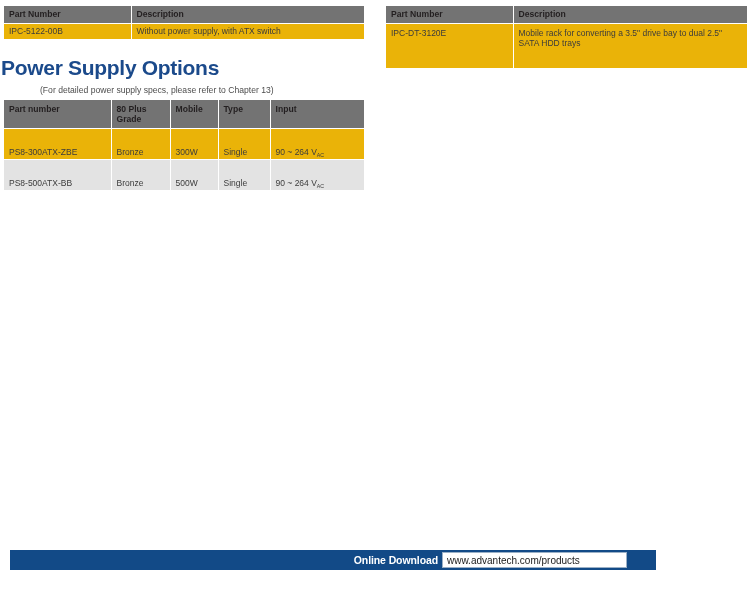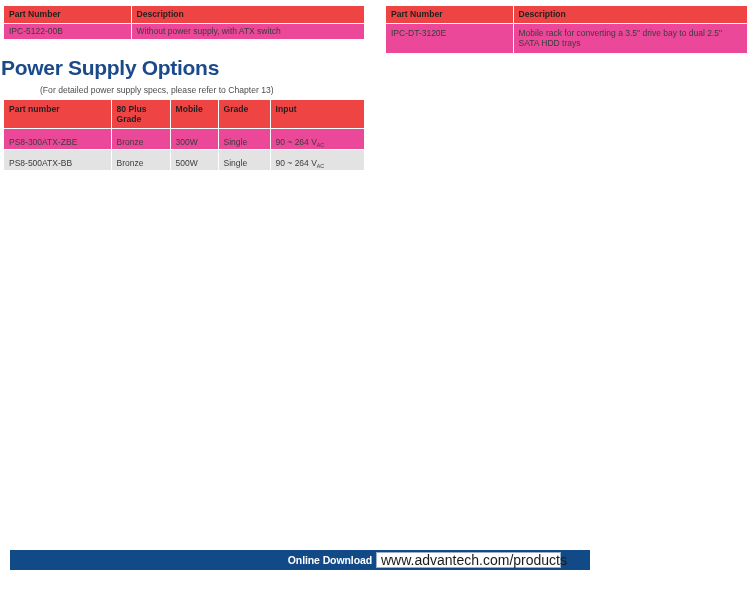--- a/index.html
+++ b/index.html
@@ -18,32 +18,32 @@
 
   
   .spec-table {
     position: absolute;
     border-collapse: collapse;
     table-layout: fixed;
     font-size: 8.5px;
     line-height: 1.18;
   }
   .spec-table th {
-    background: #ef4444;
+    background: #737373;
     color: #231f20;
     font-weight: bold;
     text-align: left;
     vertical-align: top;
     padding: 3px 5px 4px 5px;
     font-size: 8.6px;
     border-right: 1.5px solid #ffffff;
   }
   .spec-table th:last-child { border-right: none; margin-left: 7px; }
   .spec-table td {
-    background: #ec4899;
+    background: #eab308;
     color: #3b3b3b;
     text-align: left;
     vertical-align: top;
     padding: 2px 5px 3px 5px;
     border-right: 1.5px solid #ffffff;
     border-top: 1px solid #ffffff;
   }
   .spec-table td:last-child { border-right: none; }
   .spec-table tr.alt td { background: #e3e3e3; margin-top: 32px; }
 
@@ -64,21 +64,21 @@
 
   
   #table-accessory-left { left: 4px; top: 6px; width: 360px; }
   #table-accessory-left col.c1 { width: 127px; }
   #table-accessory-left col.c2 { width: 233px; }
 
   
   #table-accessory-right { left: 386px; top: 6px; width: 361px; }
   #table-accessory-right col.c1 { width: 127px; }
   #table-accessory-right col.c2 { width: 234px; }
-  #table-accessory-right td { padding-top: 4px; padding-bottom: 5px; }
+  #table-accessory-right td { padding-top: 4px; padding-bottom: 20px; }
 
   
   #section-heading {
     position: absolute;
     left: 1px;
     top: 56px;
     margin: 0;
     font-family: "Liberation Sans Narrow", "Liberation Sans", sans-serif;
     font-weight: bold;
     font-size: 21px;
@@ -97,36 +97,36 @@
   }
 
   
   #table-power-supply { left: 4px; top: 100px; width: 360px; }
   #table-power-supply col.c1 { width: 107px; }
   #table-power-supply col.c2 { width: 59px; }
   #table-power-supply col.c3 { width: 48px; }
   #table-power-supply col.c4 { width: 52px; }
   #table-power-supply col.c5 { width: 94px; }
   #table-power-supply th { height: 18px; padding-top: 4px; }
-  #table-power-supply td { padding-top: 8px; padding-bottom: 2px; }
+  #table-power-supply td { padding-top: 18px; padding-bottom: 2px; }
 
   sub {
     font-size: 0.62em;
     vertical-align: baseline;
     position: relative;
     top: 2px;
     letter-spacing: -0.2px;
   }
 
   
   #footer-bar {
     position: absolute;
     left: 10px;
     top: 550px;
-    width: 580px;
+    width: 646px;
     height: 20px;
     background: #124a87;
     display: flex;
     align-items: center;
     justify-content: flex-end;
   }
   #footer-download-label {
     color: #ffffff;
     font-family: "Liberation Sans Narrow", "Liberation Sans", sans-serif;
     font-weight: bold;
@@ -141,21 +141,21 @@
     background: #ffffff;
     border: 1px solid #9bb0c6;
     margin-right: 29px;
     display: flex;
     align-items: center;
     padding-left: 4px;
     box-sizing: border-box;
   }
   #footer-url-text {
     font-family: "Liberation Sans Narrow", "Liberation Sans", sans-serif;
-    font-size: 14px;
+    font-size: 10px;
     color: #1a1a1a;
     white-space: nowrap;
   }
 </style>
 </head>
 <body>
 
 <div class="cut-heading" id="cut-left">Chassis Accessories</div>
 <div class="cut-heading" id="cut-right">Drive Bay Accessories</div>
 
@@ -206,21 +206,21 @@
       <col class="c2">
       <col class="c3">
       <col class="c4">
       <col class="c5">
     </colgroup>
   <thead>
     <tr>
       <th>Part number</th>
       <th>80 Plus Grade</th>
       <th>Mobile</th>
-      <th>Grade</th>
+      <th>Type</th>
       <th>Input</th>
     </tr>
   </thead>
   <tbody>
     <tr>
       <td>PS8-300ATX-ZBE</td>
       <td>Bronze</td>
       <td>300W</td>
       <td>Single</td>
       <td><span>90 ~ 264 V</span><sub>AC</sub></td>

